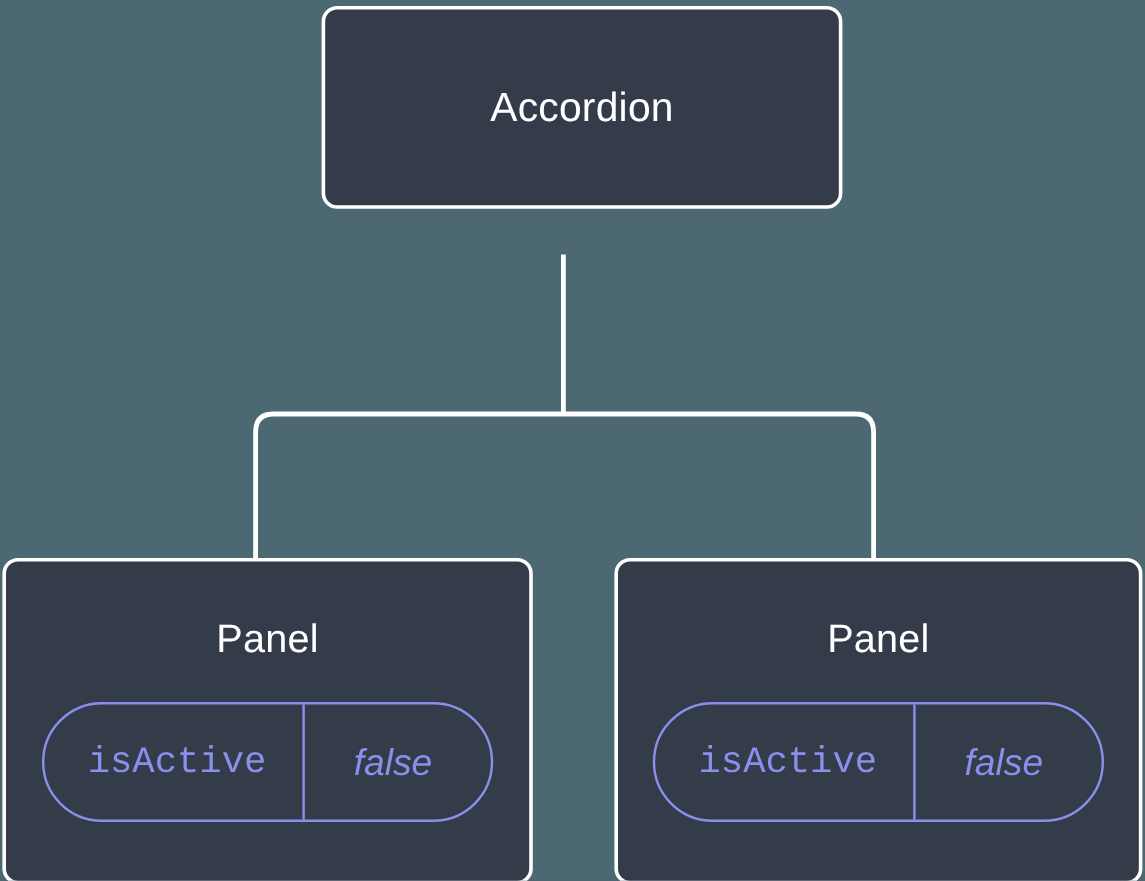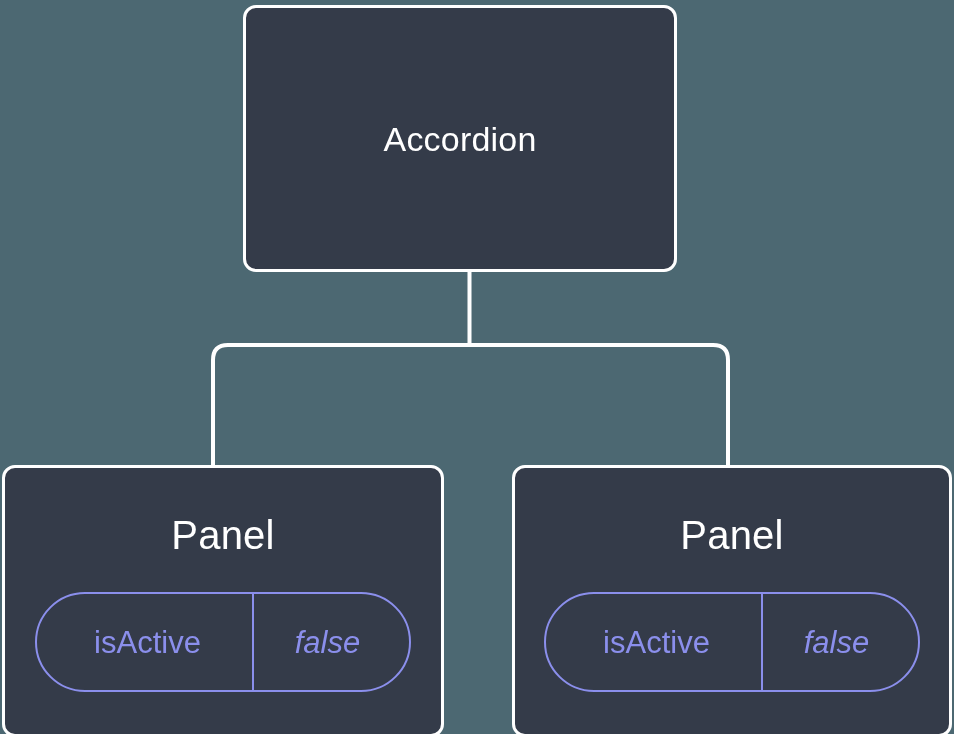--- a/index.html
+++ b/index.html
@@ -29,43 +29,43 @@
   
   .node {
     position: absolute;
     box-sizing: border-box;
     background: #343b49;
     border: 3px solid #ffffff;
     border-radius: 13px;
     z-index: 2;
   }
   .node-root {
-    left: 243px;
+    left: 268px;
     top: 5px;
     width: 434px;
-    height: 267px;
+    height: 169px;
     display: flex;
     align-items: center;
     justify-content: center;
   }
   .node-leaf {
     top: 465px;
     width: 442px;
     height: 272px;
     display: flex;
     flex-direction: column;
     align-items: center;
     padding-top: 47px;
   }
   .node-leaf.left  { left: 2px; }
   .node-leaf.right { left: 512px; width: 440px; }
 
   .node-title {
     color: #ffffff;
-    font-size: 40px;
+    font-size: 33px;
     font-weight: 400;
     letter-spacing: 0.2px;
     line-height: 1;
     white-space: nowrap;
   }
   .node-root .node-title { font-size: 34px; }
 
   
   .pill {
     margin-top: 37px;
@@ -83,20 +83,21 @@
     color: #8b8fec;
     font-size: 31px;
     line-height: 1;
     white-space: nowrap;
     box-sizing: border-box;
   }
   .pill-key {
     width: 217px;
     border-right: 2px solid #8b8fec;
     padding-left: 6px;
+    font-family: Liberation Mono, monospace;
   }
   .pill-val {
     width: 155px;
     padding-right: 8px;
     font-style: italic;
   }
 </style>
 </head>
 <body>
 

